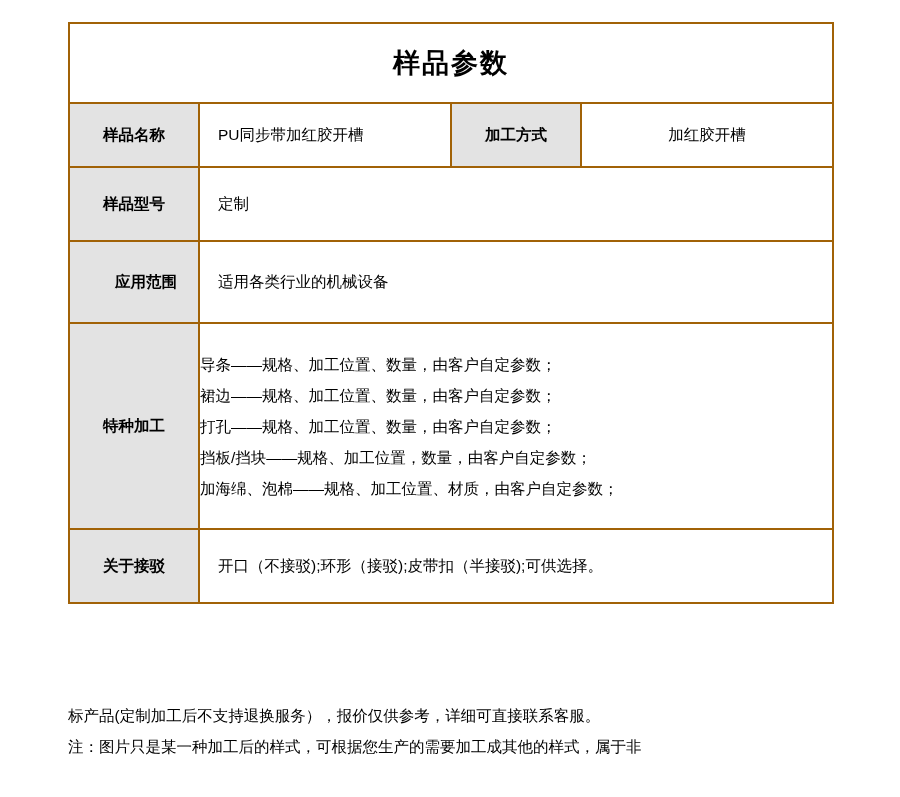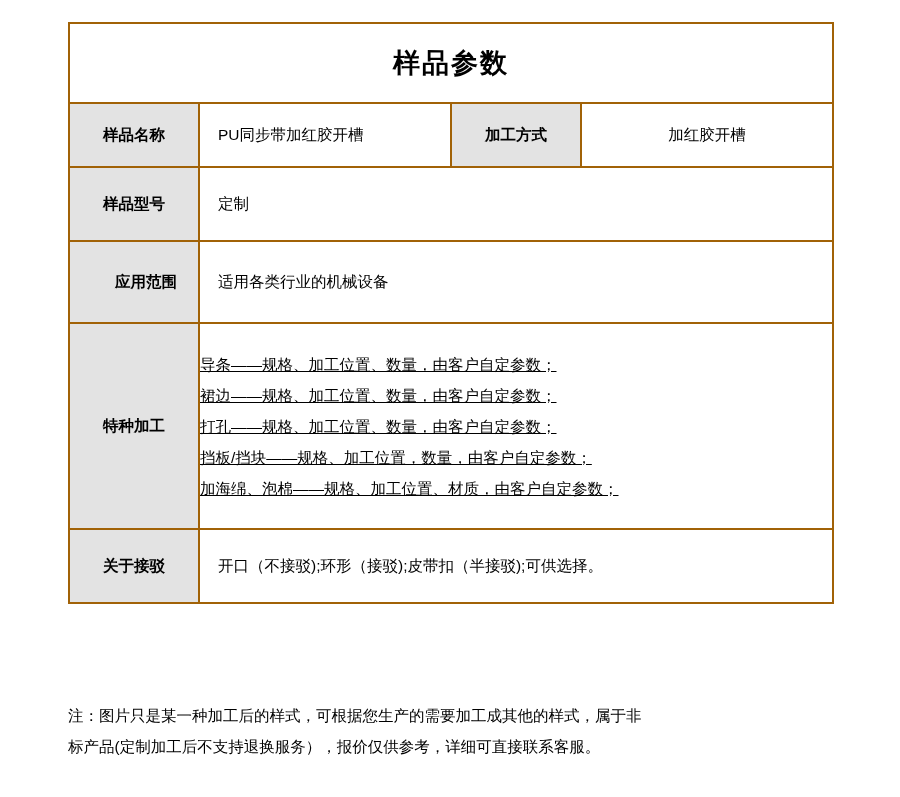--- a/index.html
+++ b/index.html
@@ -68,21 +68,20 @@
   tr.row-joint td { height: 72px; margin-left: 12px; }
 
   .multiline {
     font-size: 15.5px;
     line-height: 31px;
     padding: 4px 0 4px 18px;
     text-align: left;
   }
   .multiline div {
     white-space: nowrap;
-    text-decoration: underline;
   }
   .note {
     position: absolute;
     left: 68px;
     top: 700px;
     width: 768px;
     font-size: 15.5px;
     line-height: 31px;
     text-align: left;
   }
@@ -129,17 +128,17 @@
         </td>
       </tr>
       <tr class="row-joint">
         <td class="label-cell">关于接驳</td>
         <td class="value-cell" colspan="3">开口（不接驳);环形（接驳);皮带扣（半接驳);可供选择。</td>
       </tr>
     </tbody>
   </table>
 
   <div class="note">
+    <div>标产品(定制加工后不支持退换服务），报价仅供参考，详细可直接联系客服。</div>
     <div>注：图片只是某一种加工后的样式，可根据您生产的需要加工成其他的样式，属于非</div>
-    <div>标产品(定制加工后不支持退换服务），报价仅供参考，详细可直接联系客服。</div>
   </div>
 
 </div>
 
 </body></html>

